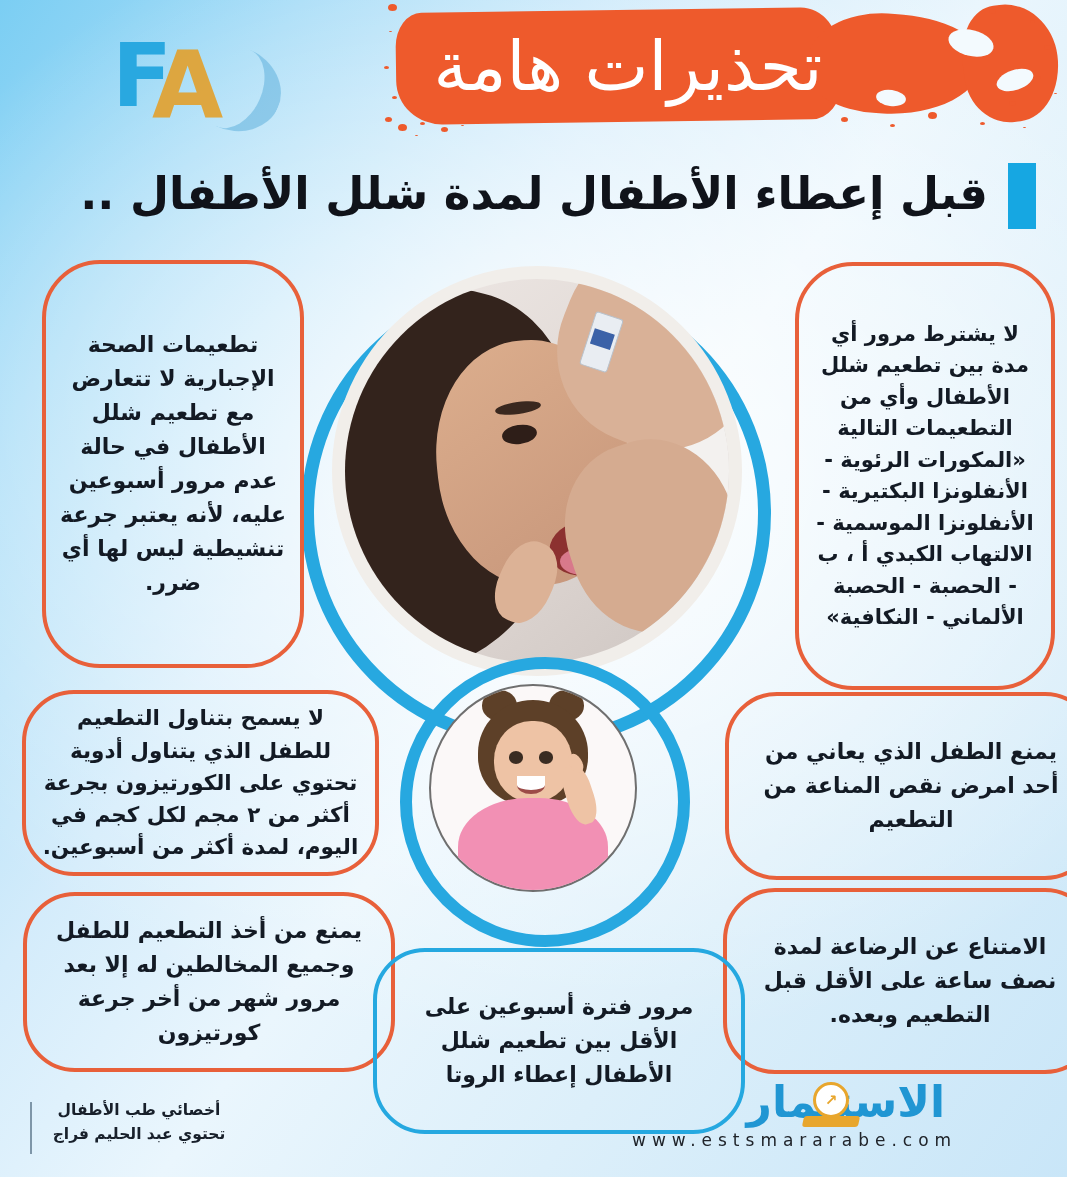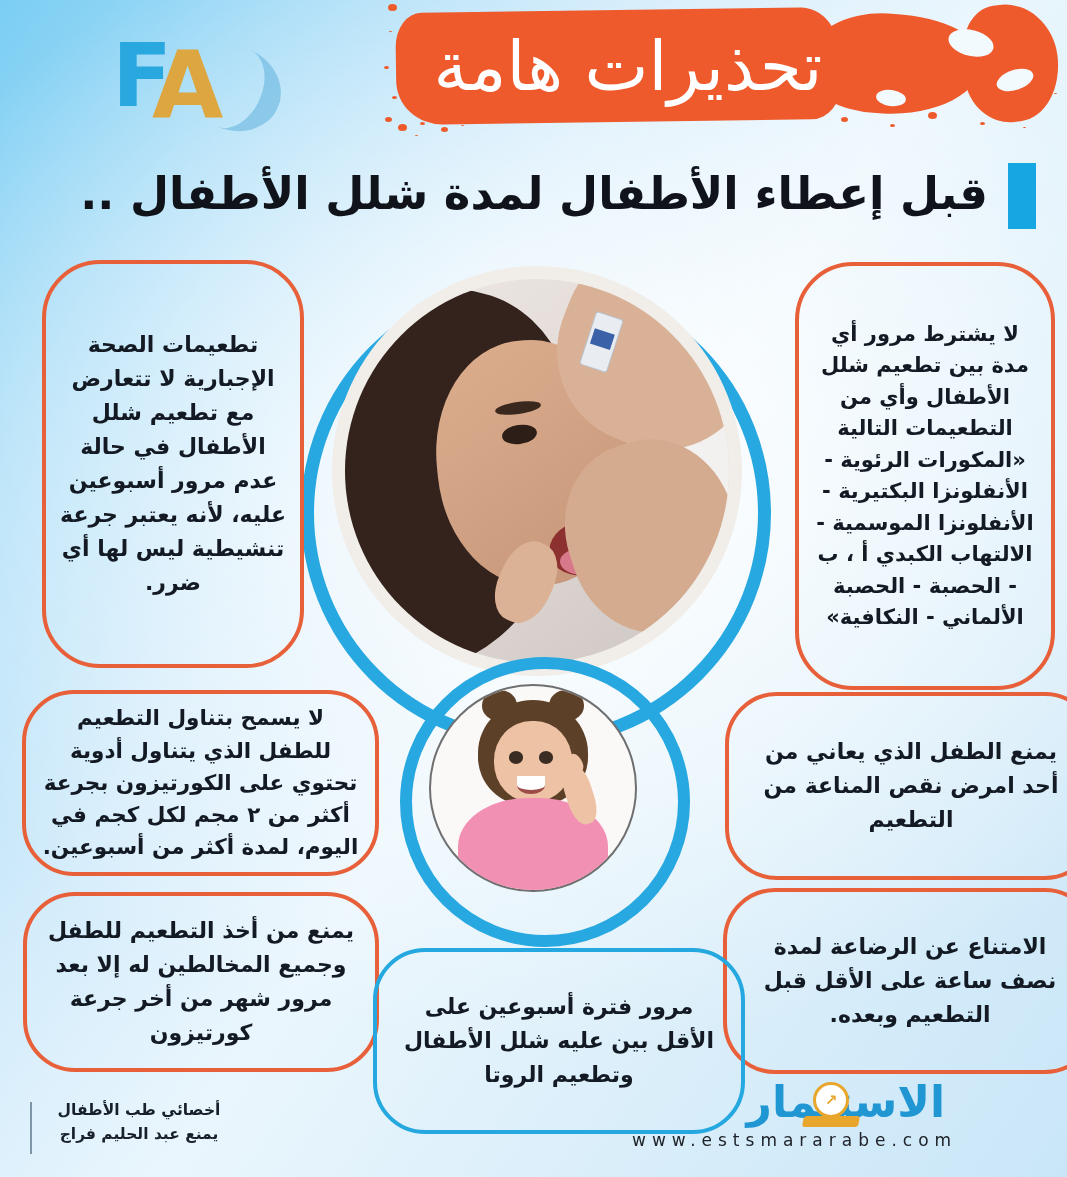--- a/index.html
+++ b/index.html
@@ -84,21 +84,21 @@
   .ps-thumb{position:absolute;left:68%;top:33%;width:6%;height:10%;background:#eec3a5;border-radius:45%;transform:rotate(-30deg);}
   
   .tip{position:absolute;display:flex;align-items:center;justify-content:center;direction:rtl;
     text-align:center;color:#131a24;font-weight:700;z-index:6;background:transparent;}
   .tip-orange{border:4px solid #e8603a;}
   .tip-blue{border:4px solid #25a8e0;}
   .tip-l1{left:42px;top:260px;width:226px;height:380px;border-radius:58px;font-size:22px;line-height:1.55;padding:10px 14px;}
   .tip-r1{left:795px;top:262px;width:228px;height:388px;border-radius:58px;font-size:21px;line-height:1.5;padding:16px 12px;}
   .tip-l2{left:22px;top:690px;width:325px;height:166px;border-radius:52px;font-size:21.5px;line-height:1.5;padding:6px 12px;}
   .tip-r2{left:725px;top:692px;width:320px;height:168px;border-radius:52px;font-size:22px;line-height:1.55;padding:6px 22px;}
-  .tip-l3{left:23px;top:892px;width:324px;height:160px;border-radius:52px;font-size:22px;line-height:1.55;padding:6px 12px;text-align:center;}
+  .tip-l3{left:23px;top:892px;width:324px;height:160px;border-radius:52px;font-size:22px;line-height:1.55;padding:6px 20px;text-align:center;}
   .tip-r3{left:723px;top:888px;width:322px;height:166px;border-radius:52px;font-size:22px;line-height:1.55;padding:6px 22px;}
   .tip-c1{left:373px;top:948px;width:324px;height:166px;border-radius:52px;font-size:22px;line-height:1.55;padding:6px 20px;}
   
   .credit{position:absolute;left:44px;top:1098px;width:190px;direction:rtl;text-align:center;
     color:#18202b;font-size:15.5px;font-weight:700;line-height:1.55;z-index:6;}
   .credit-line{position:absolute;left:30px;top:1102px;width:2px;height:52px;background:#7e96a8;z-index:6;}
   .brand{position:absolute;right:100px;top:1062px;width:330px;z-index:6;text-align:left;}
   .brand-name{position:absolute;right:22px;top:14px;font-size:44px;font-weight:800;color:#2096d3;direction:rtl;white-space:nowrap;}
   .brand-emblem{position:absolute;right:118px;top:20px;width:30px;height:30px;border:3px solid #e8a62d;border-radius:50%;
     background:#ffffff;display:flex;align-items:center;justify-content:center;
@@ -174,27 +174,27 @@
   <div class="tip tip-orange tip-r2">
     <span>يمنع الطفل الذي يعاني من أحد امرض نقص المناعة من التطعيم</span>
   </div>
   <div class="tip tip-orange tip-l3">
     <span>يمنع من أخذ التطعيم للطفل وجميع المخالطين له إلا بعد مرور شهر من أخر جرعة كورتيزون</span>
   </div>
   <div class="tip tip-orange tip-r3">
     <span>الامتناع عن الرضاعة لمدة نصف ساعة على الأقل قبل التطعيم وبعده.</span>
   </div>
   <div class="tip tip-blue tip-c1">
-    <span>مرور فترة أسبوعين على الأقل بين عليه شلل الأطفال وتطعيم الروتا</span>
+    <span>مرور فترة أسبوعين على الأقل بين تطعيم شلل الأطفال إعطاء الروتا</span>
   </div>
 
   <div class="credit-line"></div>
   <div class="credit">
     <div>أخصائي طب الأطفال</div>
-    <div>يمنع عبد الحليم فراج</div>
+    <div>تحتوي عبد الحليم فراج</div>
   </div>
 
   <div class="brand">
     <div class="brand-name">الاستثمار</div>
     <div class="brand-emblem">↗</div>
     <div class="brand-ribbon"></div>
     <div class="brand-site">www.estsmararabe.com</div>
   </div>
 
 </div>

